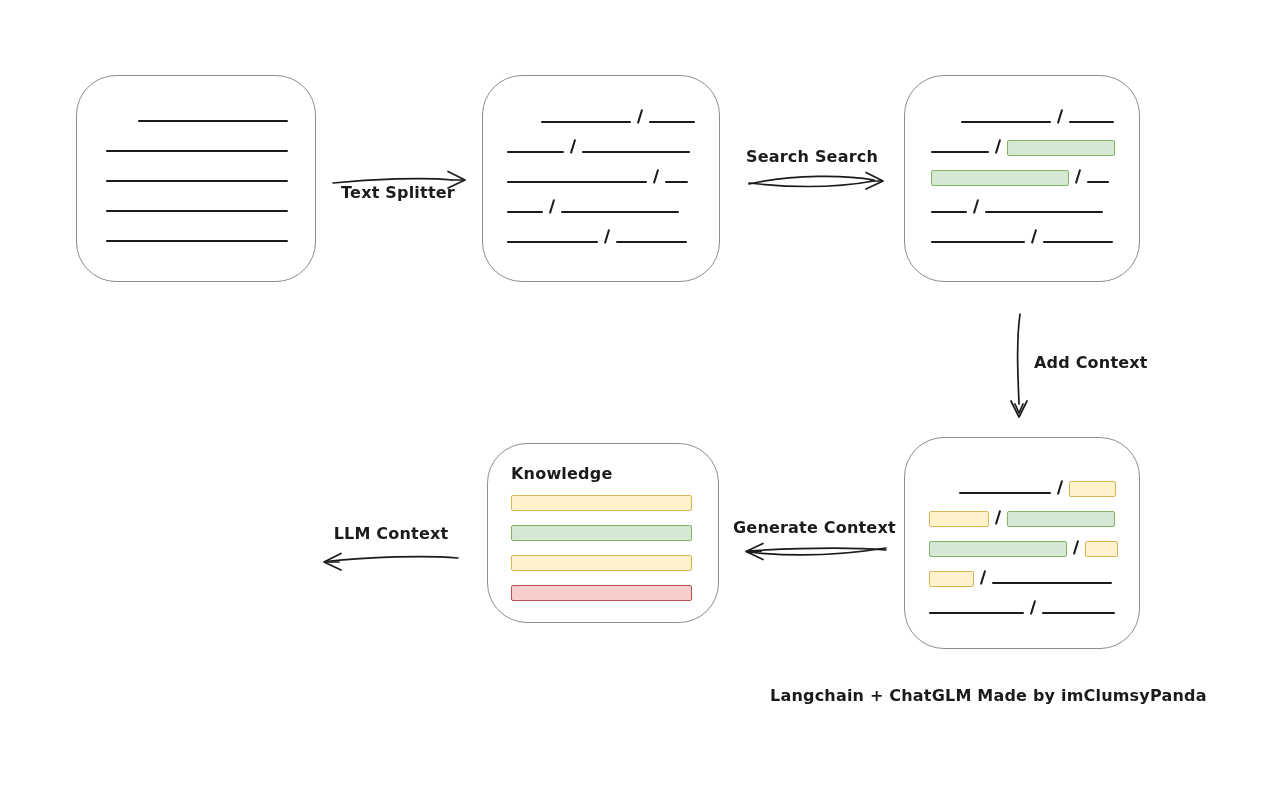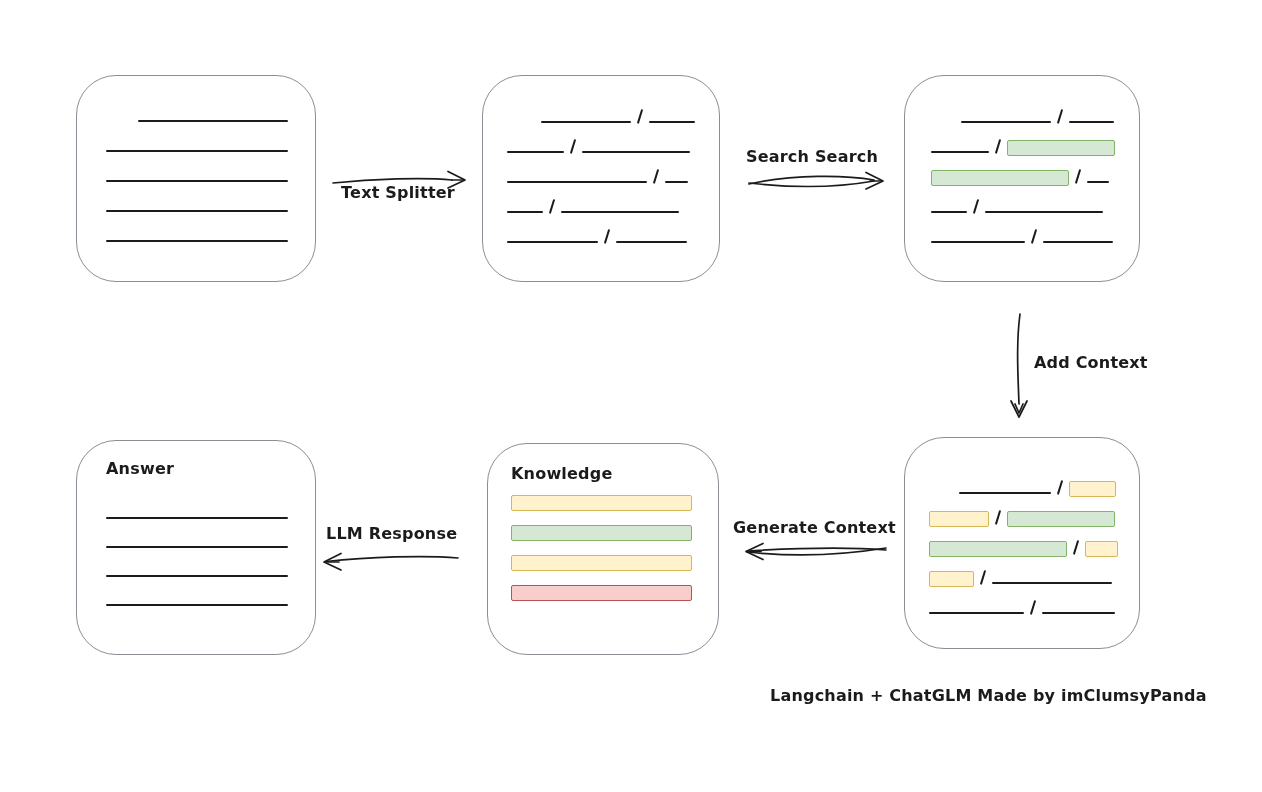--- a/index.html
+++ b/index.html
@@ -197,61 +197,42 @@
           <span class="seg-line" style="width: 120px;"></span>
         </div>
         <div class="row">
           <span class="seg-line" style="width: 95px;"></span>
           <span class="slash"></span>
           <span class="seg-line" style="width: 73px;"></span>
         </div>
       </div>
   </div>
 
-  <div class="node" id="node-prompt" style="left:487px;top:443px;width:232px;height:212px;">
+  <div class="node" id="node-prompt" style="left:487px;top:443px;width:232px;height:180px;">
     <div class="rows">
         <div class="row heading-row">
           <span class="heading">Knowledge</span>
         </div>
         <div class="row bar-row">
           <span class="chunk yellow" style="width: 181px;"></span>
         </div>
         <div class="row bar-row">
           <span class="chunk green" style="width: 181px;"></span>
         </div>
         <div class="row bar-row">
           <span class="chunk yellow" style="width: 181px;"></span>
         </div>
         <div class="row bar-row">
           <span class="chunk red" style="width: 181px;"></span>
         </div>
       </div>
   </div>
 
-  <div class="node" id="node-answer" style="left:76px;top:440px;width:240px;height:215px;">
-    <div class="rows">
-        <div class="row heading-row">
-          <span class="heading">Answer</span>
-        </div>
-        <div class="row">
-          <span class="seg-line" style="width: 182px;"></span>
-        </div>
-        <div class="row">
-          <span class="seg-line" style="width: 182px;"></span>
-        </div>
-        <div class="row">
-          <span class="seg-line" style="width: 182px;"></span>
-        </div>
-        <div class="row">
-          <span class="seg-line" style="width: 182px;"></span>
-        </div>
-      </div>
-  </div>
 
   <div class="label" style="left:332px;top:147px;width:132px;margin-top:36px;">Text Splitter</div>
   <div class="label" style="left:738px;top:147px;width:148px;">Search Search</div>
   <div class="label" style="left:1034px;top:353px;text-align:right;">Add Context</div>
   <div class="label" style="left:733px;top:518px;width:158px;">Generate Context</div>
-  <div class="label" style="left:326px;top:524px;width:130px;">LLM Response</div>
+  <div class="label" style="left:326px;top:524px;width:130px;">LLM Context</div>
 
   <div class="caption" style="left:770px;top:686px;width:412px;">Langchain + ChatGLM Made by imClumsyPanda</div>
 
 </div>
 
 </body></html>

